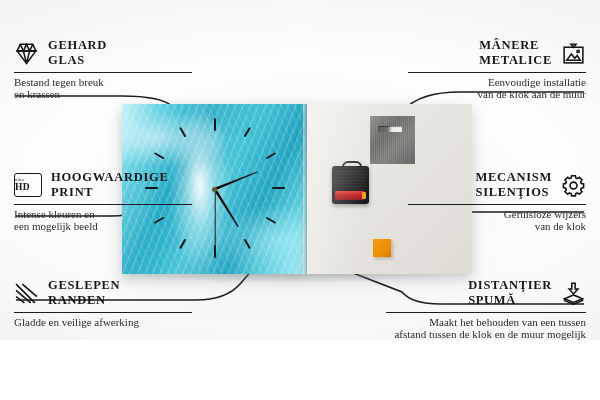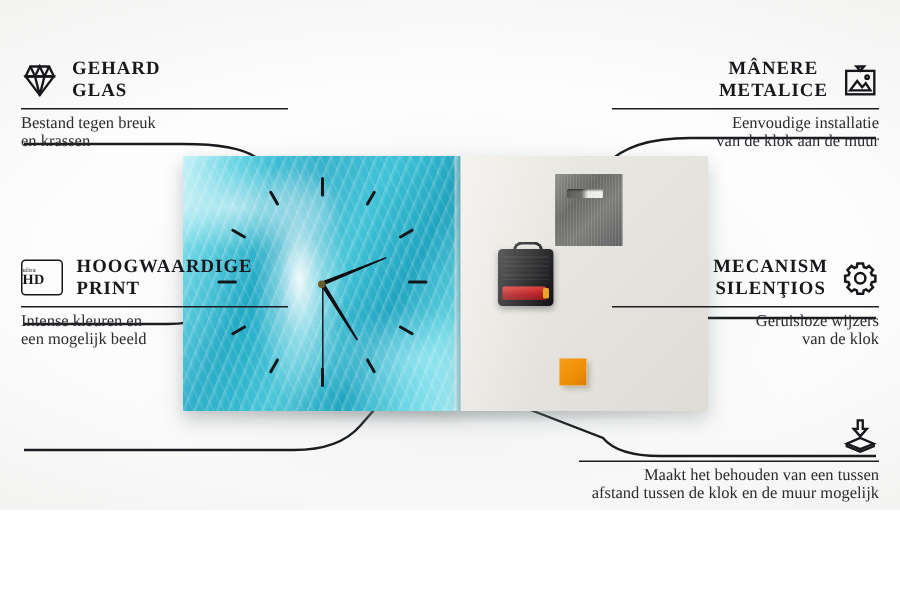--- a/index.html
+++ b/index.html
@@ -80,21 +80,21 @@
   .prod-shadow{position:absolute;left:126px;top:272px;width:342px;height:10px;
     background:radial-gradient(ellipse at 50% 0%, rgba(120,130,132,.35) 0%, rgba(255,255,255,0) 75%);}
 
   
   .feat{position:absolute;width:178px;}
   .feat .row{display:flex;align-items:center;gap:9px;}
   .feat.left .row{justify-content:flex-start;}
   .feat.right .row{justify-content:flex-end;}
   .ttl{font-size:12.5px;line-height:15px;letter-spacing:.7px;color:#16181b;font-weight:700;
     text-transform:uppercase;}
-  .feat.right .ttl{text-align:center;}
+  .feat.right .ttl{text-align:left;}
   .rule{height:1px;background:#1b1d20;margin:4px 0 4px;}
   .desc{font-size:11px;line-height:11.6px;color:#2a2c2f;}
   .feat.right .desc{text-align:right;}
   .ico{width:25px;height:25px;flex:0 0 25px;display:block;}
   .ico svg{display:block;width:25px;height:25px;}
   .hd{width:26px;height:22px;flex:0 0 26px;border:1.6px solid #15171a;border-radius:3px;
     display:flex;flex-direction:column;align-items:flex-start;justify-content:center;line-height:1;}
   .hd b{font-size:9.5px;font-weight:700;color:#15171a;letter-spacing:.3px;}
   .hd i{font-size:4.4px;font-style:normal;color:#15171a;letter-spacing:.2px;margin-bottom:.5px;}
 
@@ -201,20 +201,39 @@
       <span class="ttl">
         <span>HOOGWAARDIGE</span><br><span>PRINT</span>
       </span>
     </div>
     <div class="rule"></div>
     <div class="desc">
       <span>Intense kleuren en</span><br><span>een mogelijk beeld</span>
     </div>
   </div>
 
+  <div class="feat left c-f3">
+    <div class="row">
+      <span class="ico">
+        <svg viewBox="0 0 24 24" fill="none" stroke="#15171a" stroke-width="1.6">
+          <path d="M2 3 L20 21"></path>
+            <path d="M2 9 L16 21"></path>
+            <path d="M2 15 L10 21"></path>
+            <path d="M8 3 L22 15"></path>
+        </svg>
+      </span>
+      <span class="ttl">
+        <span>GESLEPEN</span><br><span>RANDEN</span>
+      </span>
+    </div>
+    <div class="rule"></div>
+    <div class="desc">
+      <span>Gladde en veilige afwerking</span>
+    </div>
+  </div>
 
   <div class="feat right c-f4">
     <div class="row">
       <span class="ttl">
         <span>MÂNERE</span><br><span>METALICE</span>
       </span>
       <span class="ico">
         <svg viewBox="0 0 24 24" fill="none" stroke="#15171a" stroke-width="1.5">
           <rect x="3" y="6" width="18" height="15"></rect>
           <path d="M5.5 18.5 10 12.5l3.2 4 2.3-2.6 3 4.6z"></path>
@@ -242,20 +261,23 @@
       </span>
     </div>
     <div class="rule"></div>
     <div class="desc">
       <span>Geruisloze wijzers</span><br><span>van de klok</span>
     </div>
   </div>
 
   <div class="feat right c-f6">
     <div class="row">
+      <span class="ttl">
+        <span>DISTANŢIER</span><br><span>SPUMĂ</span>
+      </span>
       <span class="ico">
         <svg viewBox="0 0 24 24" fill="none" stroke="#15171a" stroke-width="1.5">
           <path d="M10.4 2.2h3.2v5.4h2.6L12 12.4 7.8 7.6h2.6V2.2z"></path>
           <path d="M12 13.4 3.4 17.1 12 20.6l8.6-3.5L12 13.4z"></path>
           <path d="M3.4 17.1v1.6L12 22.2l8.6-3.5v-1.6"></path>
         </svg>
       </span>
     </div>
     <div class="rule"></div>
     <div class="desc">

